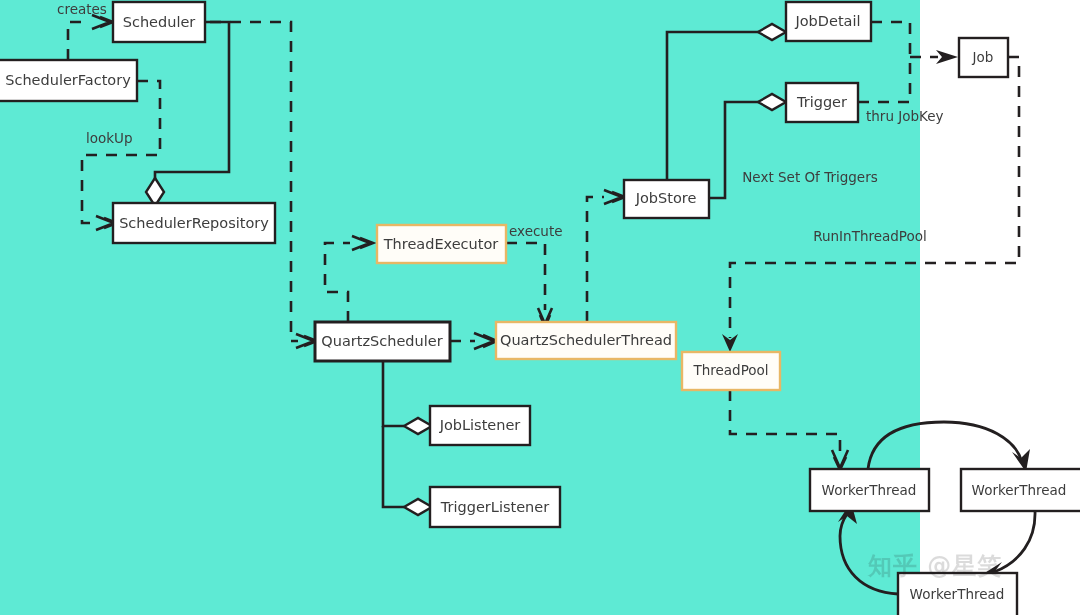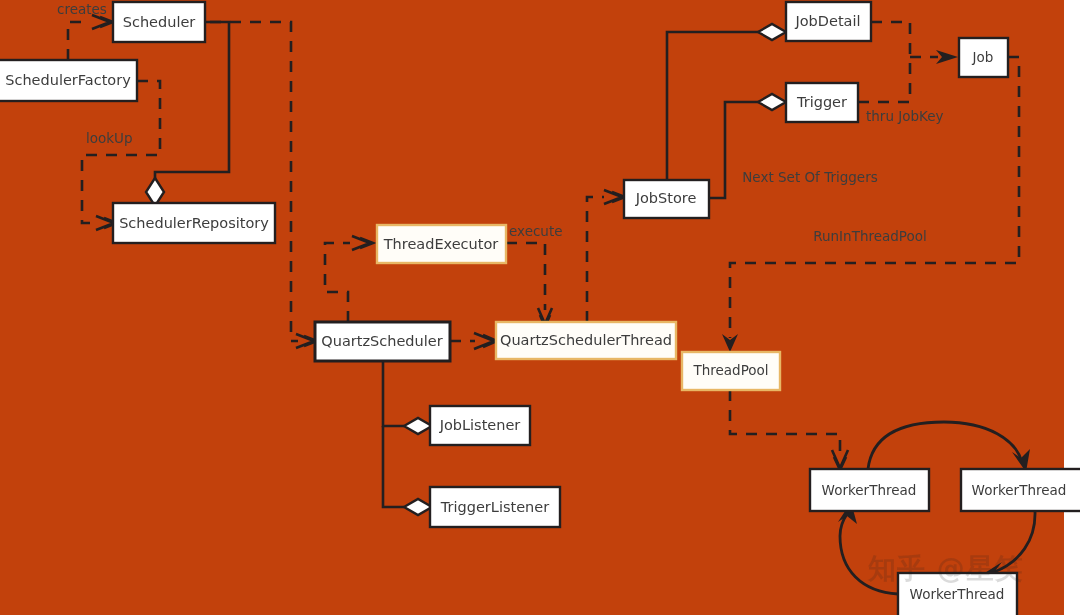--- a/index.html
+++ b/index.html
@@ -8,23 +8,23 @@
     background: #ffffff;
   }
   body {
     width: 1080px;
     height: 615px;
     overflow: hidden;
     font-family: "DejaVu Sans", sans-serif;
   }
   #diagram-root {
     position: relative;
-    width: 1064px;
+    width: 920px;
     height: 615px;
-    background: #c2410c;
+    background: #5eead4;
   }
   svg.diagram-canvas {
     display: block;
     width: 1080px;
     height: 615px;
   }
   .node-rect-black {
     fill: #ffffff;
     stroke: #231f20;
     stroke-width: 2.4;
@@ -91,21 +91,21 @@
   }
   .arrow-filled {
     fill: #231f20;
     stroke: none;
   }
   .watermark {
     position: absolute;
     left: 868px;
     top: 550px;
     font-family: "DejaVu Sans", sans-serif;
-    font-size: 28px;
+    font-size: 24px;
     letter-spacing: 1px;
     color: rgba(30,30,30,0.16);
     white-space: nowrap;
     user-select: none;
     pointer-events: none;
     font-weight: bold;
   }
 </style>
 </head>
 <body>

